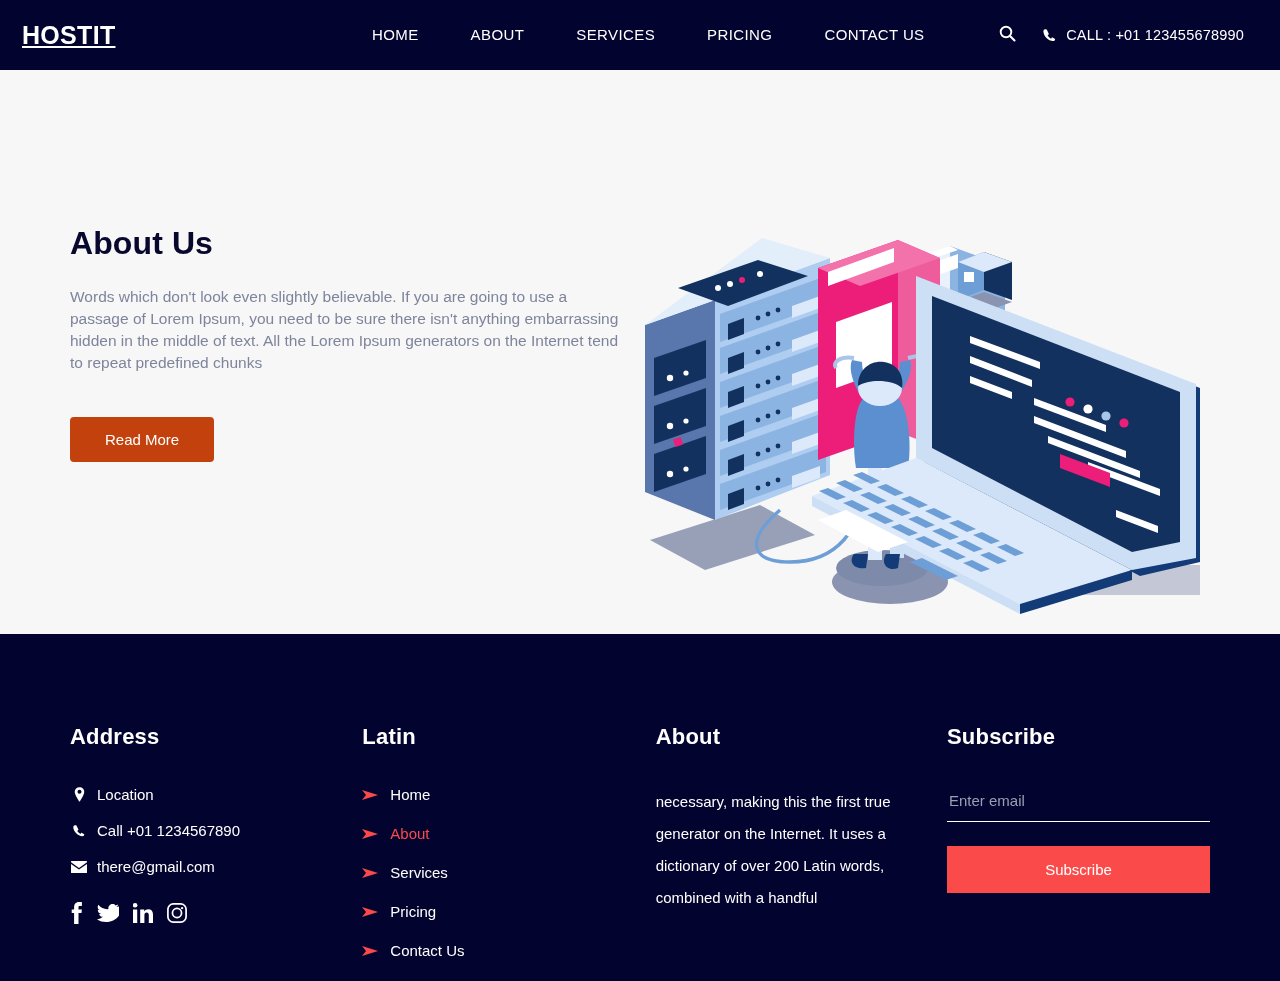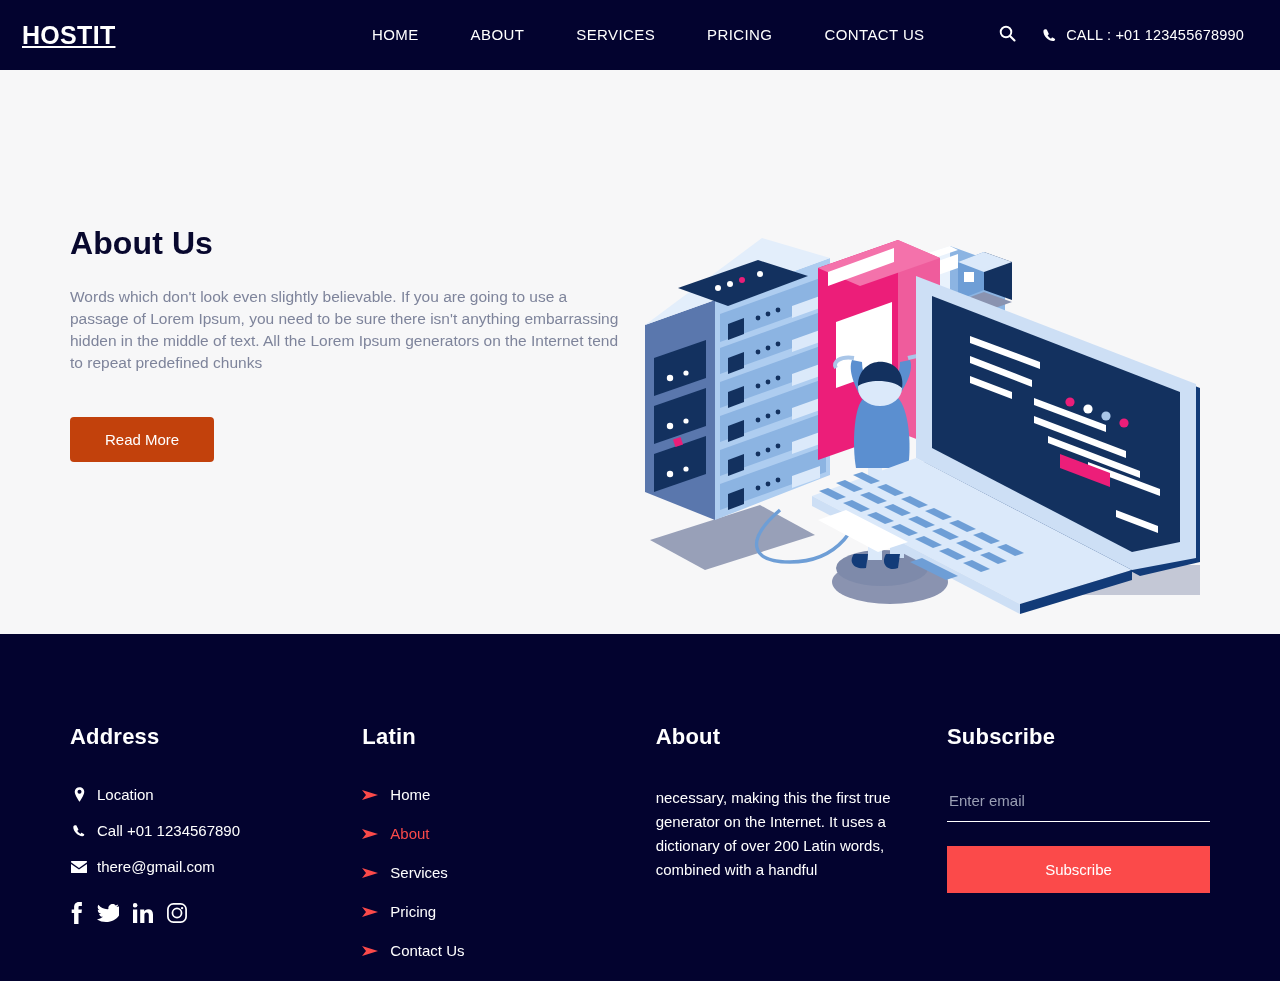--- a/index.html
+++ b/index.html
@@ -89,21 +89,21 @@
   .socials a {
     color:#fff; margin-right:14px; display:flex; align-items:center;
     text-decoration:none;
   }
   .link-row {
     display:flex; align-items:center; margin-bottom:22px;
     text-decoration:none; font-size:15px; color:#ffffff;
   }
   .link-row.active { color:#fb4a4a; }
   .link-row .arr { margin-right:12px; display:flex; }
-  .info-para { color:#ffffff; font-size:15px; line-height:24px; width:255px;margin-top:24px; }
+  .info-para { color:#ffffff; font-size:15px; line-height:32px; width:255px;margin-top:24px; }
   .sub-input {
     width:263px; background:transparent; border:none;
     border-bottom:1.5px solid #ffffff; color:#ffffff; font-size:15px;
     padding:6px 2px 12px 2px; outline:none;
     font-family:"Liberation Sans", sans-serif;
   }
   .sub-input::placeholder { color:#9a9fb4; }
   .sub-btn {
     width:263px; margin-top:24px; background:#fb4a4a; color:#fff;
     border:none; padding:15px 0; font-size:15px; cursor:pointer;

